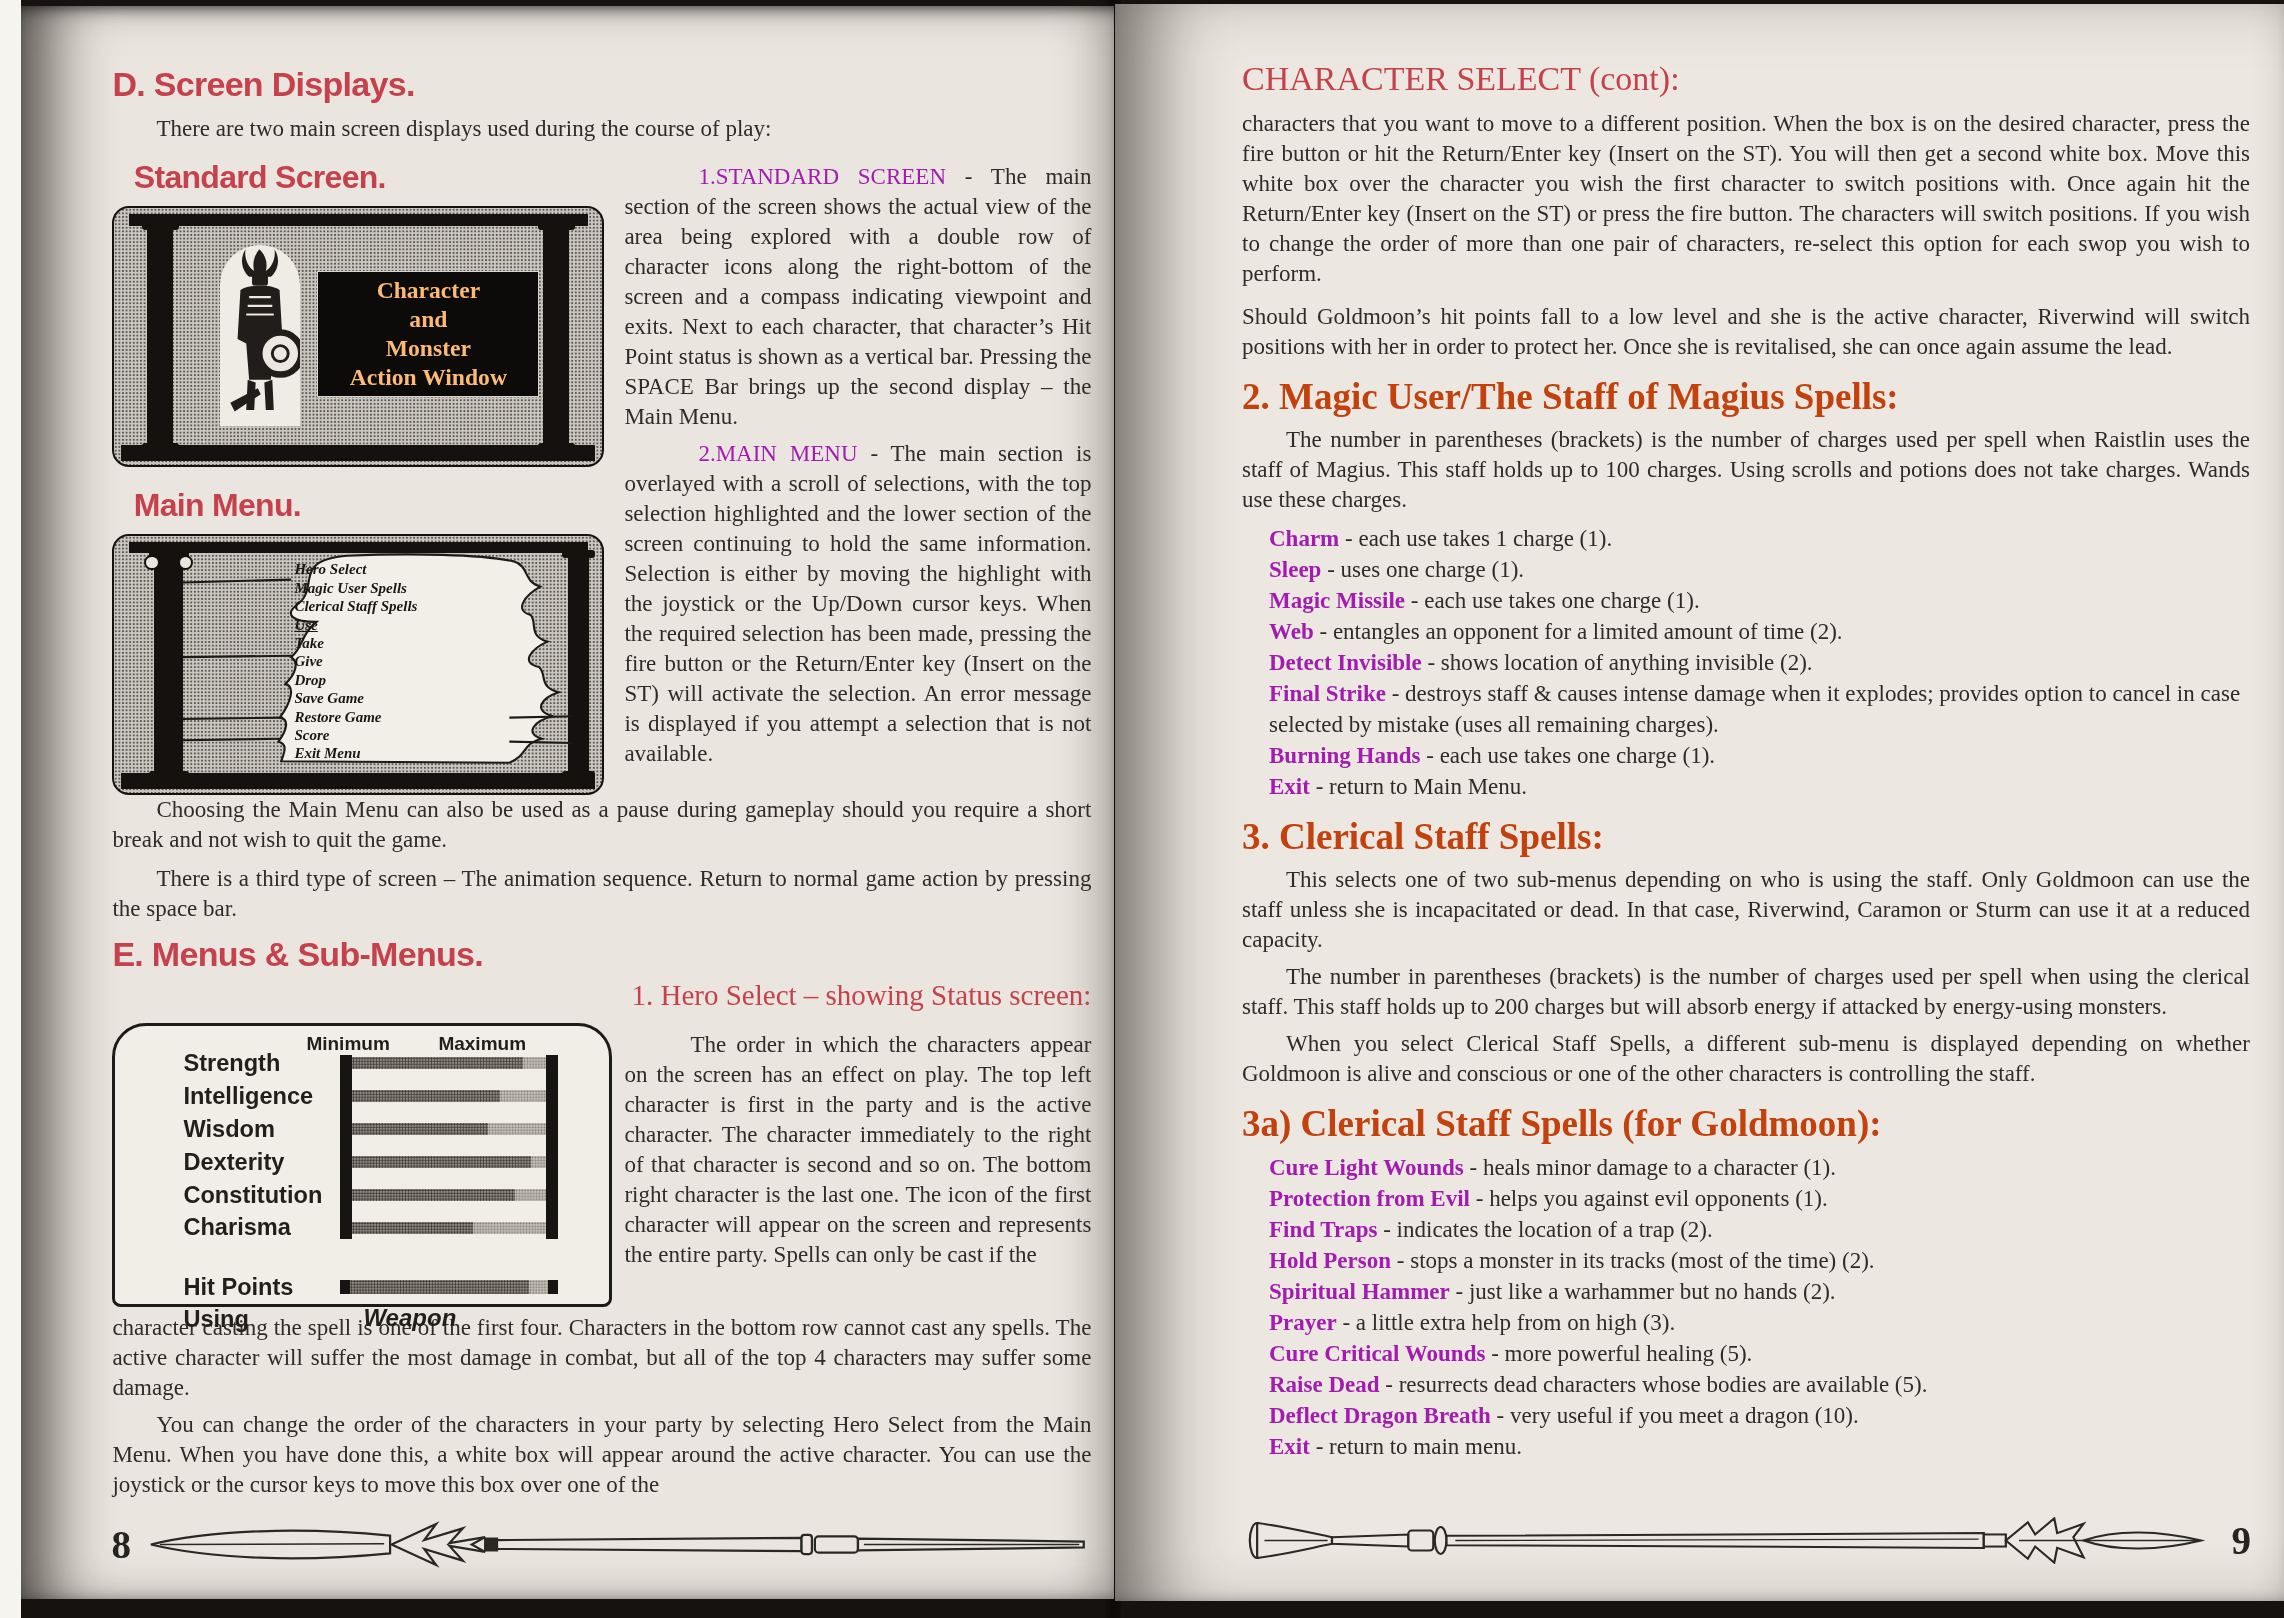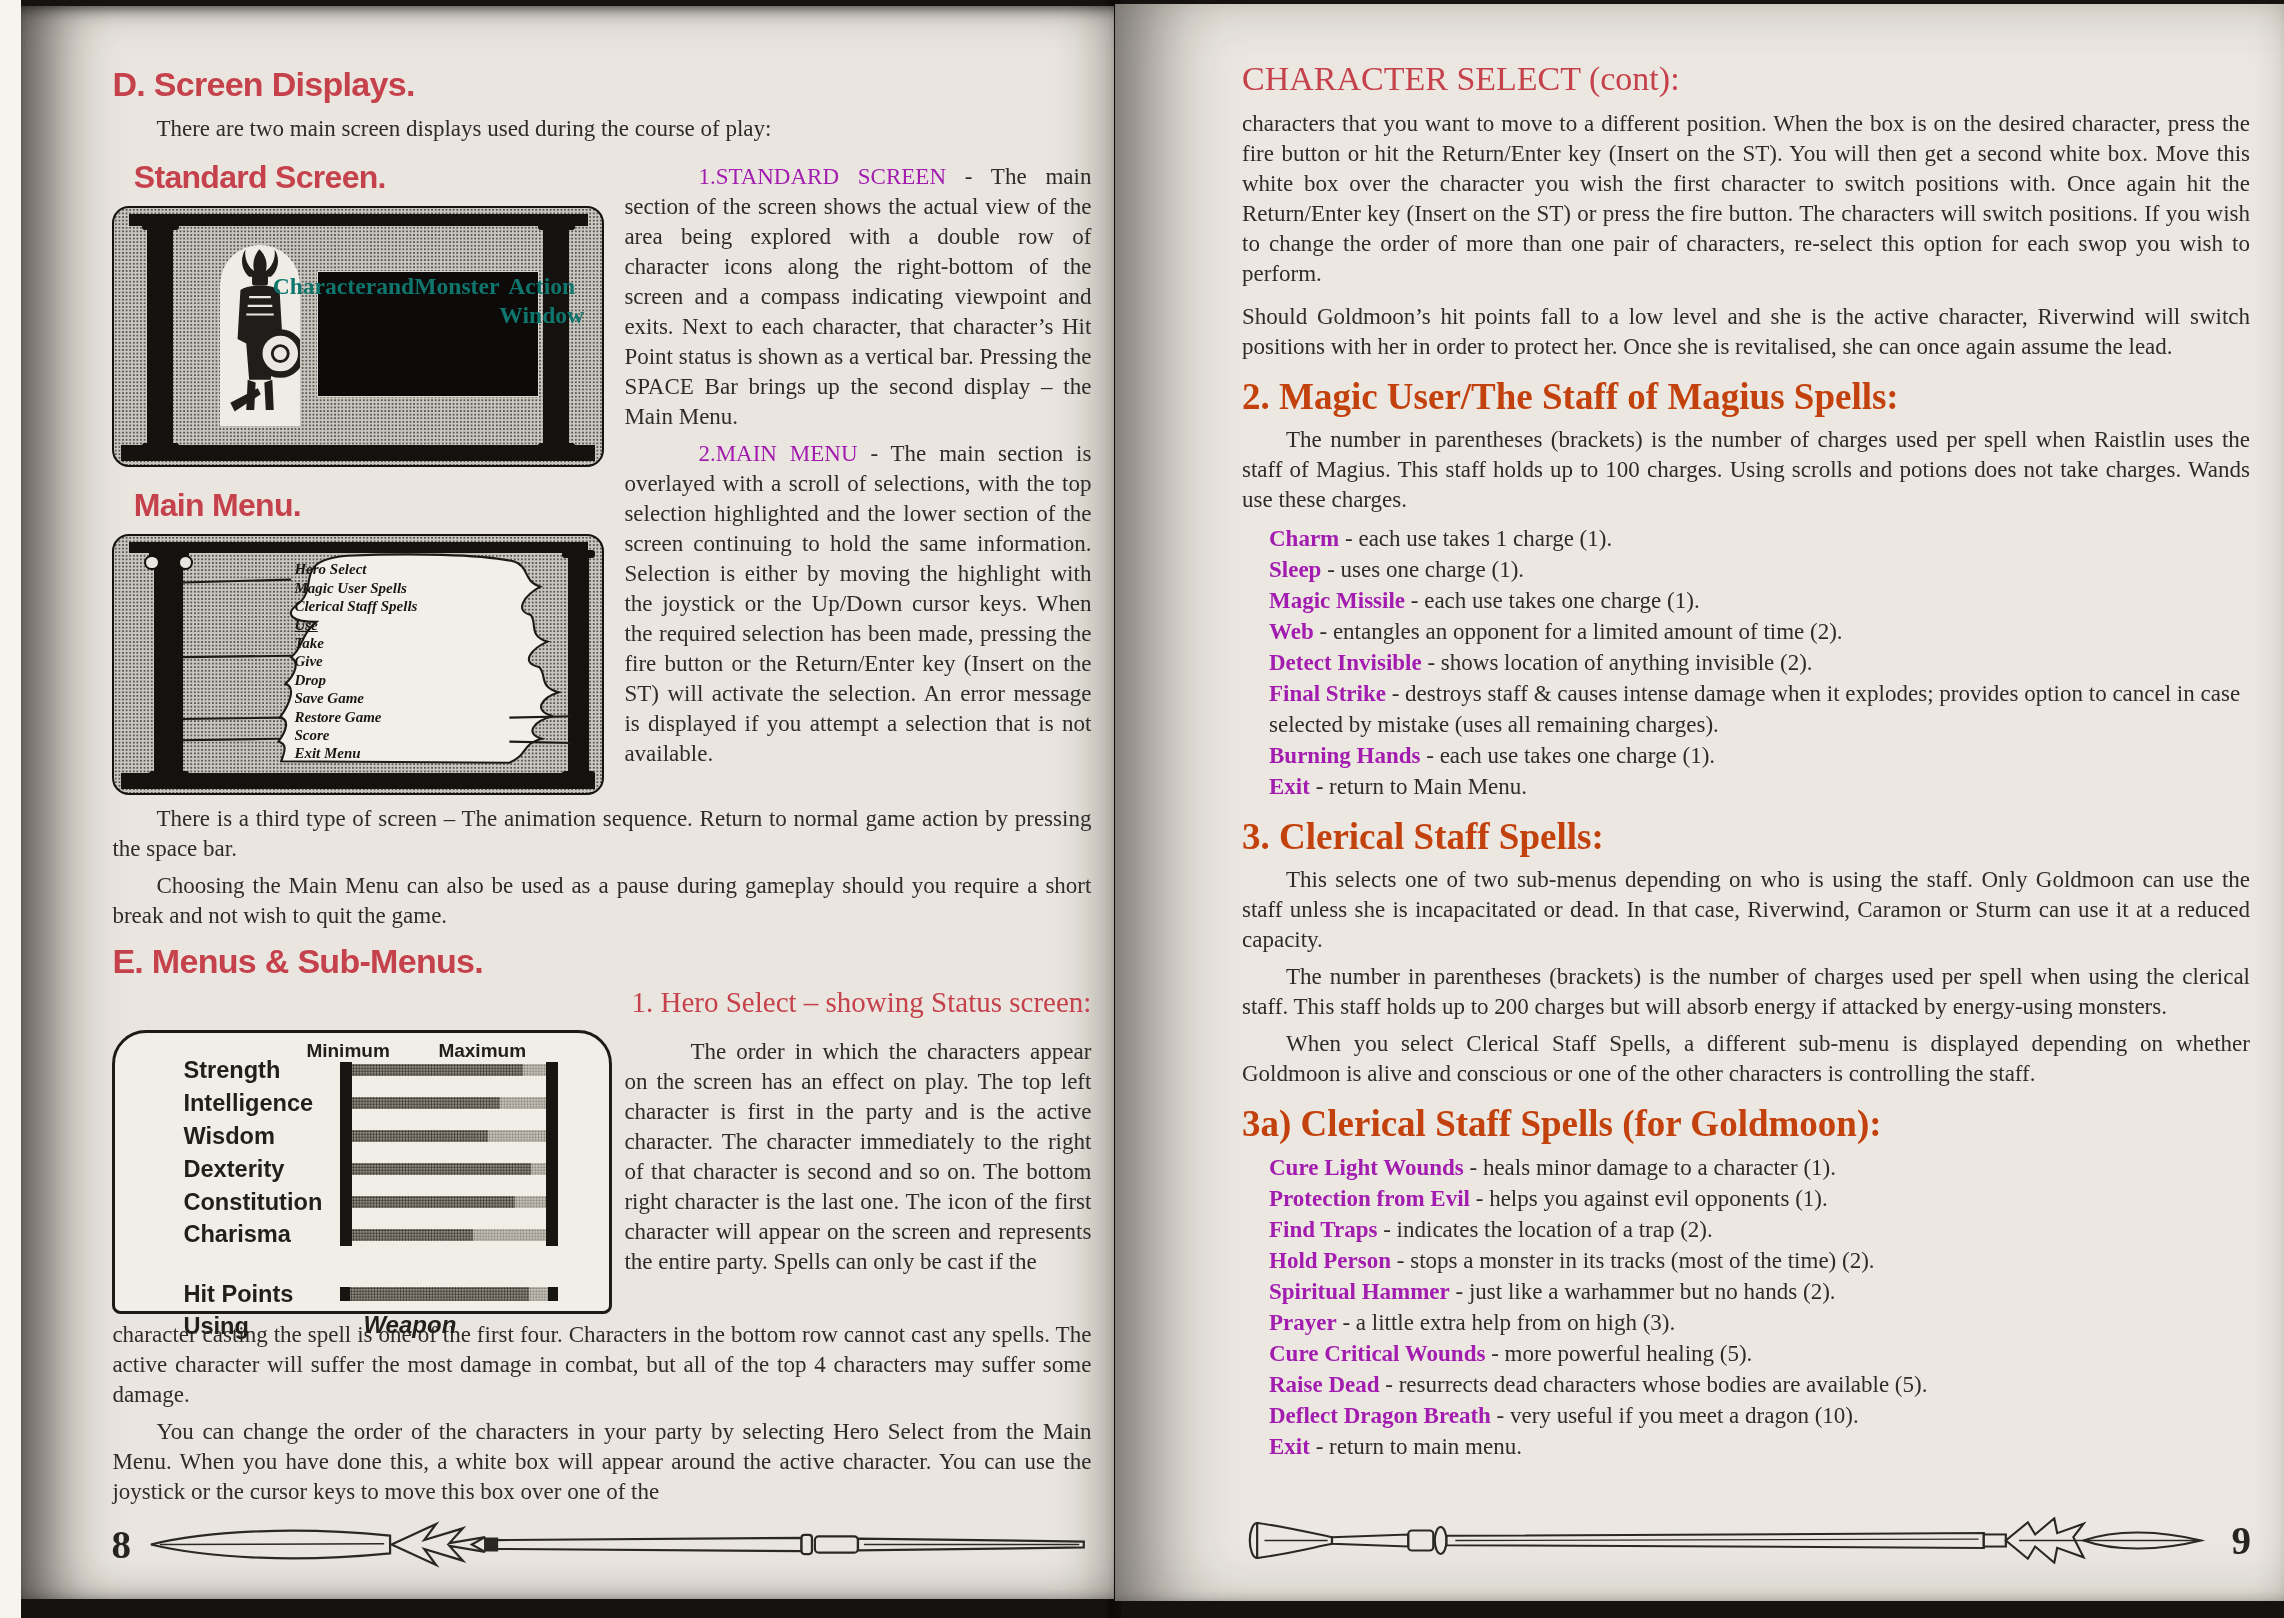--- a/index.html
+++ b/index.html
@@ -45,21 +45,21 @@
          background-image:radial-gradient(#5a554e 0.8px, transparent 1px);background-size:3.6px 3.6px;}
   .bar-top{position:absolute;left:14.3px;right:14.3px;top:5.7px;height:12px;background:#14110e;}
   .bar-bottom{position:absolute;left:7.1px;right:7.1px;bottom:4.3px;height:15.7px;background:#14110e;}
   .pillar{position:absolute;top:17px;bottom:18.6px;width:26px;background:#14110e;}
   .pillar .cap{position:absolute;top:-2.9px;left:-5.7px;right:-5.7px;height:7.1px;background:#14110e;border-radius:2.9px;}
   .pillar .base{position:absolute;bottom:-2.9px;left:-5.7px;right:-5.7px;height:7.1px;background:#14110e;border-radius:2.9px;}
   .volute{position:absolute;top:1.4px;width:11.4px;height:11.4px;border:2.9px solid #14110e;border-radius:50%;background:#e9e6df;}
   .arch{position:absolute;left:106px;top:37px;width:80px;height:181px;background:#efece5;
         border-radius:40px 40px 0 0;}
   .caption-box{position:absolute;left:203px;top:63px;width:220px;height:124px;background:#0c0b09;
-       border:1.4px solid #d8d5cf;color:#0f766e;display:flex;justify-content:center;
+       border:1.4px solid #d8d5cf;color:#fdba74;display:flex;flex-direction:column;justify-content:center;
        text-align:center;font-weight:bold;font-size:23.6px;line-height:29px;}
   .scroll-svg{position:absolute;inset:0;width:100%;height:100%;}
   .menu-list{position:absolute;left:180px;top:24px;font-style:italic;font-weight:bold;
              font-size:15px;line-height:18.4px;color:#191714;}
   .menu-item.u{text-decoration:underline;}
 
   
   .status-fig{position:relative;width:500px;height:284px;border:3.6px solid #1d1b18;
       border-radius:34px 34px 8.6px 8.6px;background:#f1eee7;box-sizing:border-box;}
   .stat-label{position:absolute;left:68px;font-family:"Liberation Sans",sans-serif;font-weight:bold;
@@ -170,22 +170,22 @@
           </div>
         </div>
       </div>
 
       <div class="col-text">
         <p class="body-p indent-big"><span class="spell-name" style="font-weight:normal;">1.STANDARD SCREEN</span><span> - The main section of the screen shows the actual view of the area being explored with a double row of character icons along the right-bottom of the screen and a compass indicating viewpoint and exits. Next to each character, that character’s Hit Point status is shown as a vertical bar. Pressing the SPACE Bar brings up the second display – the Main Menu.</span></p>
         <p class="body-p indent-big"><span class="spell-name" style="font-weight:normal;">2.MAIN MENU</span><span> - The main section is overlayed with a scroll of selections, with the top selection highlighted and the lower section of the screen continuing to hold the same information. Selection is either by moving the highlight with the joystick or the Up/Down cursor keys. When the required selection has been made, pressing the fire button or the Return/Enter key (Insert on the ST) will activate the selection. An error message is displayed if you attempt a selection that is not available.</span></p>
       </div>
     </div>
 
+    <p class="body-p indent">Choosing the Main Menu can also be used as a pause during gameplay should you require a short break and not wish to quit the game.</p>
     <p class="body-p indent" style="margin-top:8.6px;">There is a third type of screen – The animation sequence.  Return to normal game action by pressing the space bar.</p>
-    <p class="body-p indent">Choosing the Main Menu can also be used as a pause during gameplay should you require a short break and not wish to quit the game.</p>
 
     <h1 class="h-sans" style="margin-top:11.4px;margin-bottom:4.3px;">E. Menus &amp; Sub-Menus.</h1>
     <h3 class="hero-h">1. Hero Select – showing Status screen:</h3>
 
     <div class="row">
       <div class="col-figs">
 
         <div class="status-fig">
           <div class="stat-label" style="top:24px;">Strength</div>
           <div class="stat-label" style="top:57px;">Intelligence</div>

